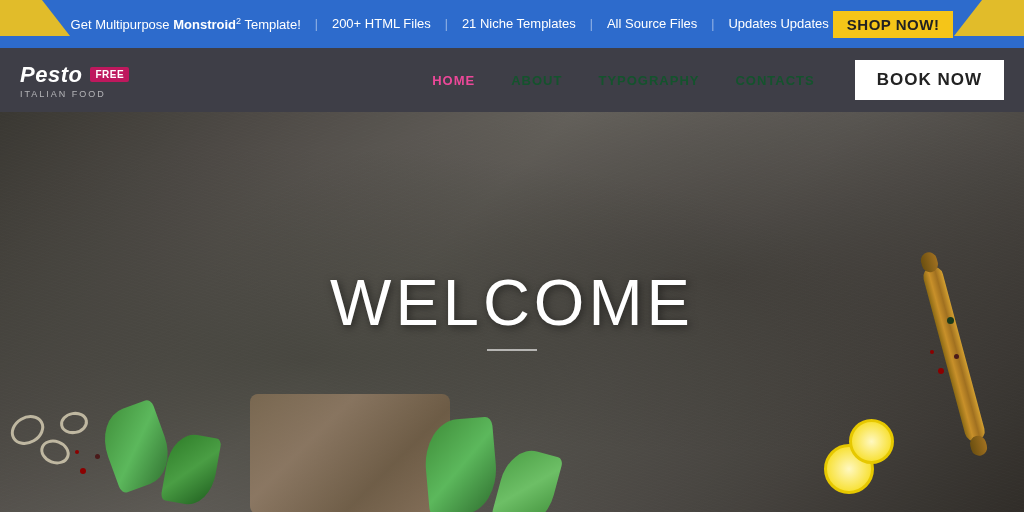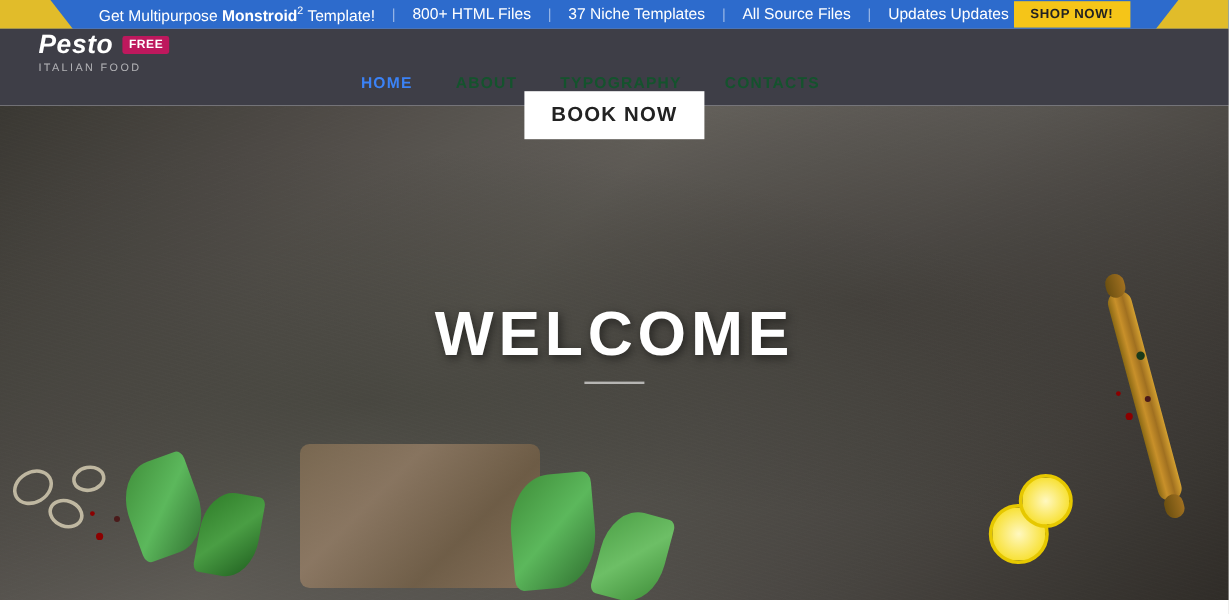--- a/index.html
+++ b/index.html
@@ -1,21 +1,21 @@
 <!DOCTYPE html>
 <html><head>
   <meta charset="utf-8">
   <style>
     * { margin: 0; padding: 0; box-sizing: border-box; }
     body { width: 1024px; height: 512px; overflow: hidden; font-family: 'Arial', sans-serif; }
 
     
     .promo-banner {
       background: #2d6bcc;
-      height: 24px;
+      height: 48px;
       display: flex;
       align-items: center;
       justify-content: center;
       gap: 4px;
       position: relative;
       overflow: hidden;
     }
     .promo-text {
       color: white;
       font-size: 13px;
@@ -30,38 +30,37 @@
       font-size: 9px;
     }
     .promo-sep {
       color: rgba(255,255,255,0.5);
       font-size: 12px;
     }
     .promo-shop-btn {
       background: #f5c518;
       color: #222;
       font-weight: 800;
-      font-size: 11px;
+      font-size: 15px;
       padding: 5px 14px;
       border: none;
       cursor: pointer;
       letter-spacing: 0.5px;
       text-transform: uppercase;
     }
 
     
     .navbar {
       background: rgba(20, 20, 30, 0.82);
       height: 64px;
       display: flex;
       align-items: center;
-      padding: 0 32px;
+      padding: 0 20px;
       position: relative;
       z-index: 10;
-      flex-direction: column;
     }
     .logo-area {
       display: flex;
       flex-direction: column;
       margin-right: auto;
     }
     .logo-name {
       color: white;
       font-size: 22px;
       font-style: italic;
@@ -282,22 +281,22 @@
 
     
     .hero-content {
       position: relative;
       z-index: 5;
       text-align: center;
       color: white;
       max-width: 500px;
     }
     .hero-title {
-      font-size: 52px;
-      font-weight: 700;
+      font-size: 65px;
+      font-weight: 400;
       letter-spacing: 4px;
       text-transform: uppercase;
       text-shadow: 2px 2px 8px rgba(0,0,0,0.5);
       margin-bottom: 9px;
     }
     .hero-divider {
       width: 50px;
       height: 2px;
       background: rgba(255,255,255,0.6);
       margin: 0 auto 20px;
@@ -356,42 +355,42 @@
 
 <div class="promo-banner">
   <div class="corner-deco corner-deco-left"></div>
   <div class="corner-deco corner-deco-right"></div>
 
   <div class="promo-text">
     <span>
       <span>Get Multipurpose </span><strong>Monstroid</strong><sup>2</sup><span> Template!</span>
     </span>
     <span class="promo-sep">|</span>
-    <span>800+ HTML Files</span>
+    <span>200+ HTML Files</span>
     <span class="promo-sep">|</span>
-    <span>37 Niche Templates</span>
+    <span>21 Niche Templates</span>
     <span class="promo-sep">|</span>
     <span>All Source Files</span>
     <span class="promo-sep">|</span>
     <span>Updates Updates</span>
   </div>
   <button class="promo-shop-btn">SHOP NOW!</button>
 </div>
 
 <nav class="navbar">
   <div class="logo-area">
     <div class="logo-name">
       <span>Pesto</span>
       <span class="logo-free-badge">FREE</span>
     </div>
     <div class="logo-sub">ITALIAN FOOD</div>
   </div>
 
   <div class="nav-links">
-    <a class="nav-link active" style="color: #3b82f6;">HOME</a>
+    <a class="nav-link active" style="color: #ec4899;">HOME</a>
     <a class="nav-link">ABOUT</a>
     <a class="nav-link">TYPOGRAPHY</a>
     <a class="nav-link">CONTACTS</a>
   </div>
 
   <button class="book-now-btn">BOOK NOW</button>
 </nav>
 
 <div class="hero">
   <div class="hero-bg"></div>

